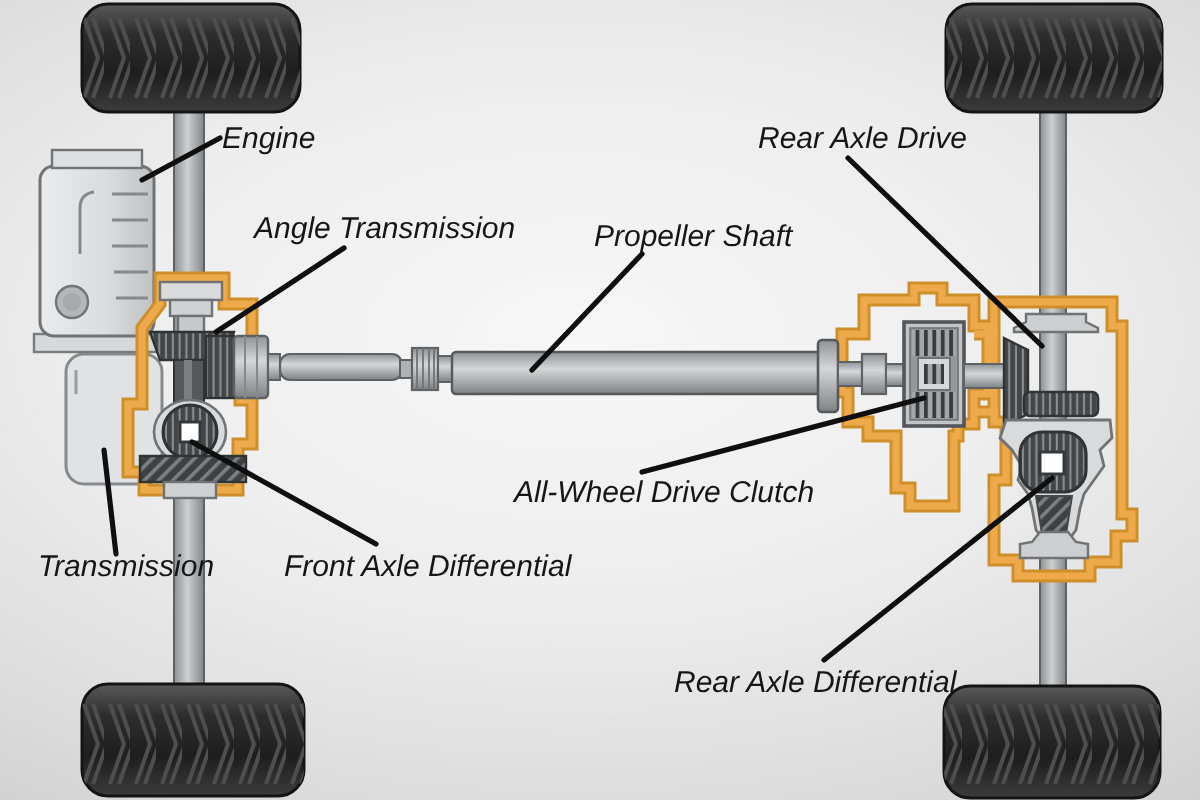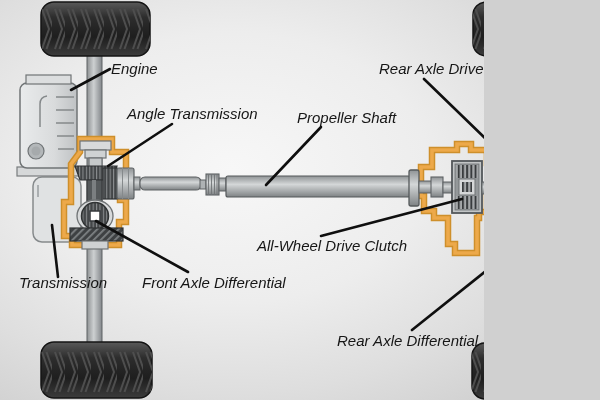--- a/index.html
+++ b/index.html
@@ -1,17 +1,17 @@
 <!DOCTYPE html>
 <html><head>
 <meta charset="utf-8">
 <style>
   html,body{margin:0;padding:0;background:#d0d0d0;}
   .stage{
-    position:relative;width:484px;height:400px;overflow:hidden;
+    position:relative;width:600px;height:400px;overflow:hidden;
     background:radial-gradient(ellipse 90% 75% at 48% 42%, #f7f7f7 0%, #ededed 45%, #dedede 75%, #cfcfcf 100%);
     font-family:"Liberation Sans",sans-serif;
   }
   svg{position:absolute;left:0;top:0;}
   text.lbl{
     font-family:"Liberation Sans",sans-serif;
     font-style:italic;
     font-size:15px;
     fill:#161616;
   }

